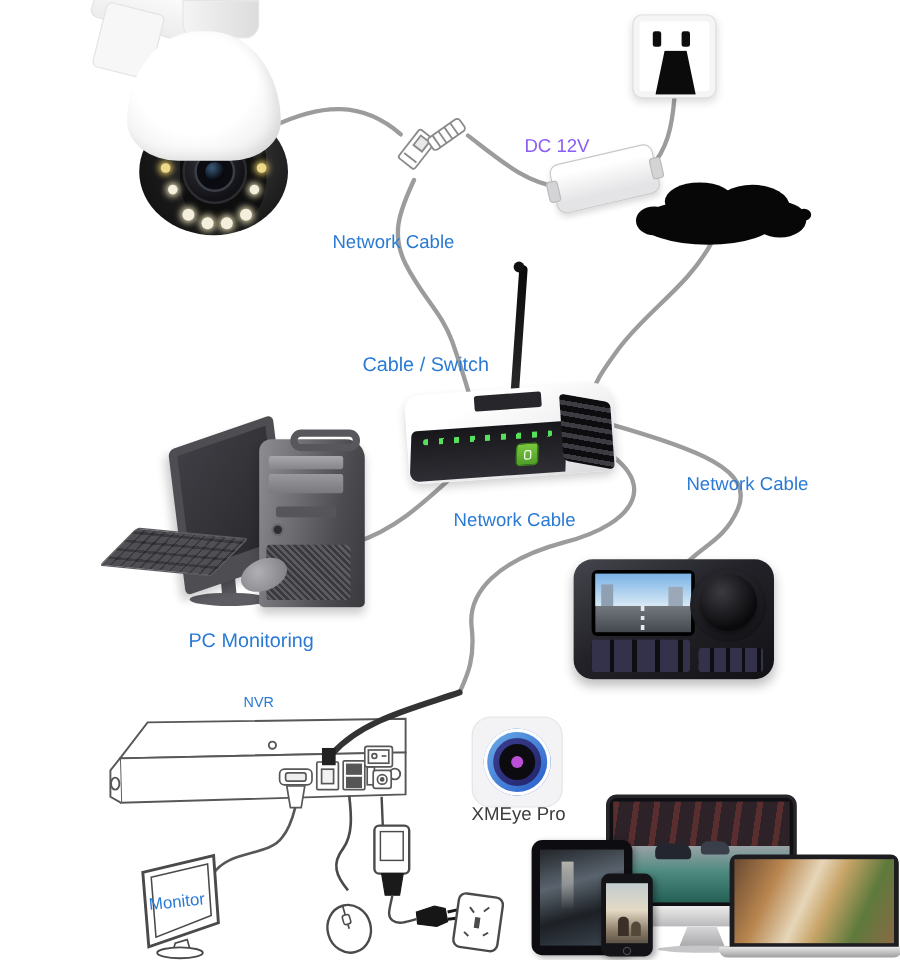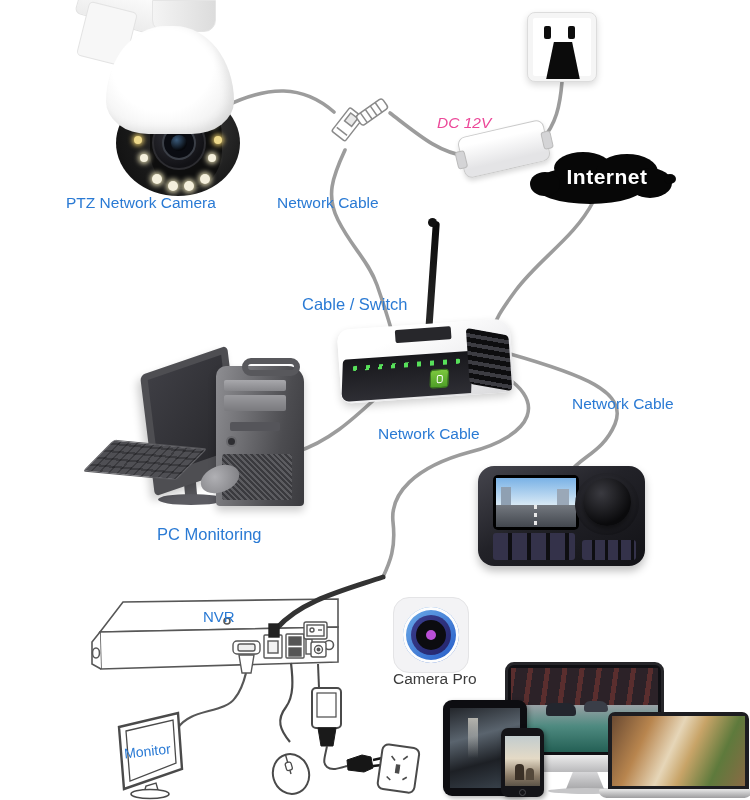--- a/index.html
+++ b/index.html
@@ -3,21 +3,21 @@
 <meta charset="utf-8">
 <style>
   html,body{margin:0;padding:0;background:#fff;}
   #stage{position:relative;width:750px;height:800px;background:#fff;overflow:hidden;
          font-family:"Liberation Sans",sans-serif;}
   #stage *{position:absolute;box-sizing:border-box;}
 
   
   .lbl{position:absolute;color:#2a7ad4;font-size:15.5px;white-space:nowrap;z-index:30;}
   .lbl.big{font-size:16.5px;}
-  .lbl.light{color:#ec4899;font-style:italic;}
+  .lbl.light{color:#8b5cf6;}
   .lbl.dark{color:#3c3c3c;}
 
   
   #lines{left:0;top:0;z-index:5;}
 
   
   .cam-arm-bar{left:78px;top:-14px;width:118px;height:44px;background:linear-gradient(#ffffff,#ececec);
     border:1px solid #e2e2e2;border-radius:6px;transform:rotate(16deg);z-index:6;}
   .cam-arm-plate{left:82px;top:6px;width:50px;height:56px;background:#f7f7f7;border:1px solid #e3e3e3;
     border-radius:5px;transform:rotate(14deg);z-index:7;}
@@ -298,21 +298,20 @@
     <div class="dc-cap" style="right:-6px"></div>
   </div>
 
   <div class="cloud">
     <div class="cb" style="left:4px;top:14px;width:112px;height:38px"></div>
     <div class="cb" style="left:24px;top:0;width:58px;height:32px"></div>
     <div class="cb" style="left:66px;top:2px;width:62px;height:36px"></div>
     <div class="cb" style="left:98px;top:16px;width:44px;height:30px"></div>
     <div class="cb" style="left:0;top:20px;width:30px;height:24px"></div>
     <div class="cb" style="left:134px;top:22px;width:12px;height:10px"></div>
-    <div class="cloud-text">Internet</div>
   </div>
 
   <div class="antenna"></div>
   <div class="antenna-tip"></div>
   <div class="router-body">
     <div class="router-logo"></div>
     <div class="router-front">
       <div class="router-leds"></div>
       <div class="router-btn">
           <i></i>
@@ -382,24 +381,23 @@
   </div>
   <div class="laptop-base"></div>
   <div class="phone">
     <div class="phone-scr">
       <div class="phone-fig1"></div>
       <div class="phone-fig2"></div>
     </div>
     <div class="phone-btn"></div>
   </div>
 
-  <div class="lbl" style="left:66px;top:194px">PTZ Network Camera</div>
   <div class="lbl" style="left:277px;top:194px">Network Cable</div>
   <div class="lbl light" style="left:437px;top:114px">DC 12V</div>
   <div class="lbl big" style="left:302px;top:295px">Cable / Switch</div>
   <div class="lbl" style="left:378px;top:425px">Network Cable</div>
   <div class="lbl" style="left:572px;top:395px">Network Cable</div>
   <div class="lbl big" style="left:157px;top:525px">PC Monitoring</div>
-  <div class="lbl big" style="left:203px;top:608px;font-size:15px">NVR</div>
-  <div class="lbl dark" style="left:393px;top:670px;width:76px;text-align:center">Camera Pro</div>
+  <div class="lbl big" style="left:203px;top:578px;font-size:12px">NVR</div>
+  <div class="lbl dark" style="left:393px;top:670px;width:76px;text-align:center">XMEye Pro</div>
   <div class="lbl" style="left:124px;top:743px;font-size:14px;transform:rotate(-6deg)">Monitor</div>
 
 </div>
 
 </body></html>

